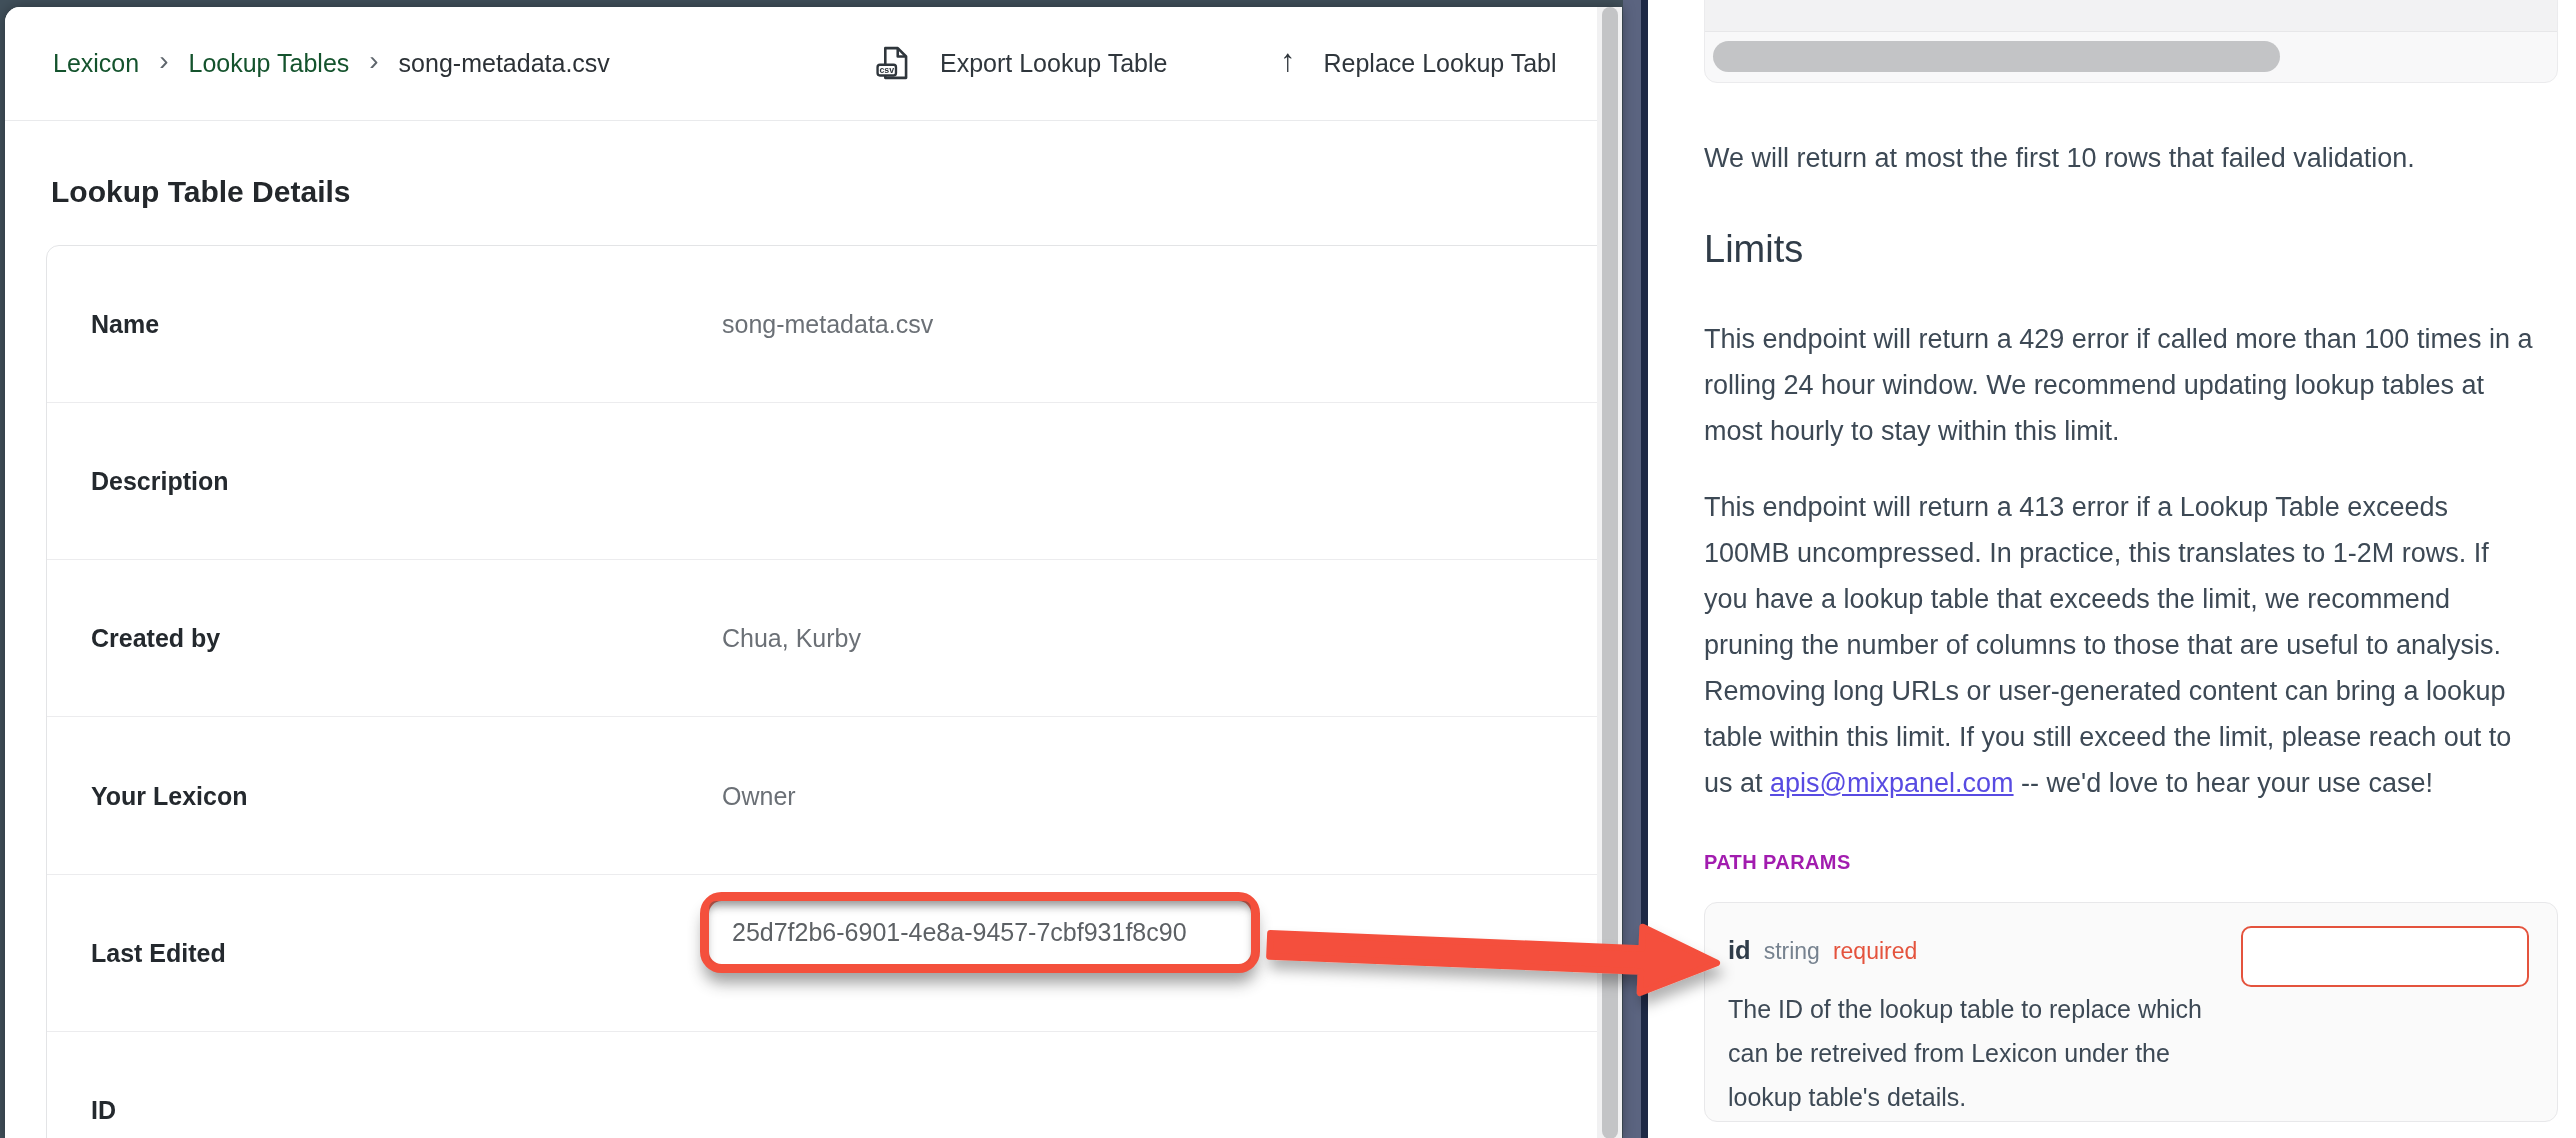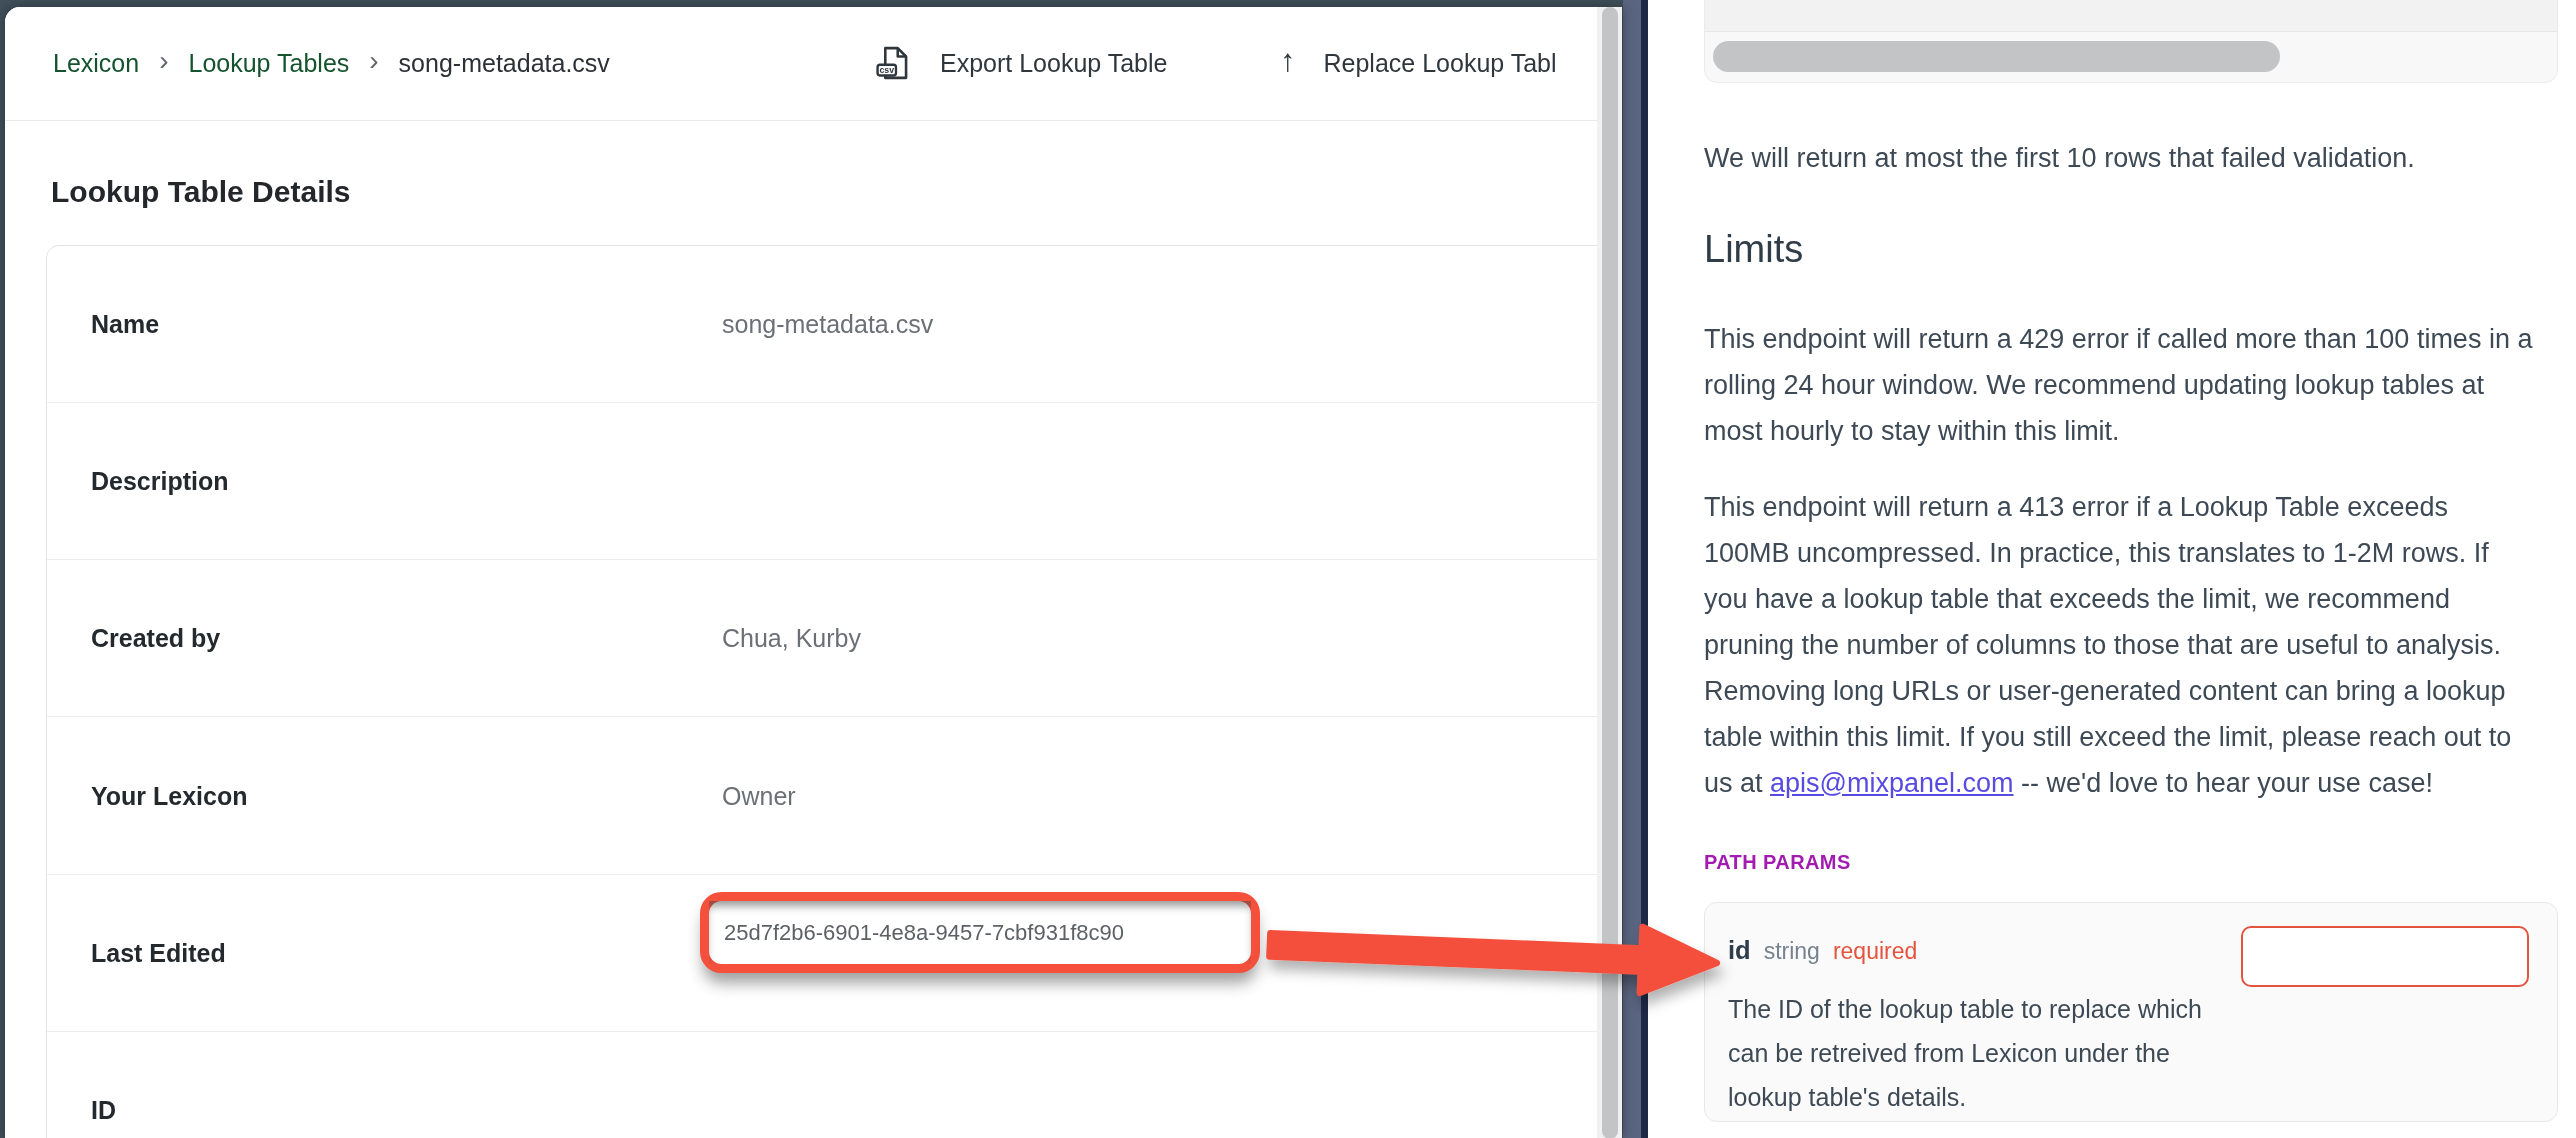--- a/index.html
+++ b/index.html
@@ -79,24 +79,24 @@
   }
   .param-desc{position:absolute;left:23px;top:84px;width:493px;font-size:25px;line-height:44px;color:#3d4955;}
 
   
   .id-highlight-box{
     position:absolute;left:700px;top:892px;width:560px;height:81px;box-sizing:border-box;
     background:#fff;border:9px solid #f4503c;border-radius:21.4px;z-index:40;
     box-shadow:0 13px 15px -3.3px rgba(40,40,40,.45);
   }
   .id-highlight-inner{
-    position:absolute;inset:0;border-radius:0;
+    position:absolute;inset:0;border-radius:7px;
     box-shadow:inset 0 7.4px 8.2px -2.5px rgba(70,70,70,.55);
-    display:flex;align-items:center;padding-left:15px;
-    font-size:22px;color:#5d6165;white-space:nowrap;overflow:hidden;
+    display:flex;align-items:center;padding-left:23px;
+    font-size:25px;color:#5d6165;white-space:nowrap;overflow:hidden;
   }
   .arrow-overlay{position:absolute;left:0;top:0;width:2576px;height:1139px;z-index:50;pointer-events:none;}
 </style>
 </head>
 <body>
 
 <div class="gap-slate"></div>
 <div class="gap-navy"></div>
 
 <div class="left-window">

